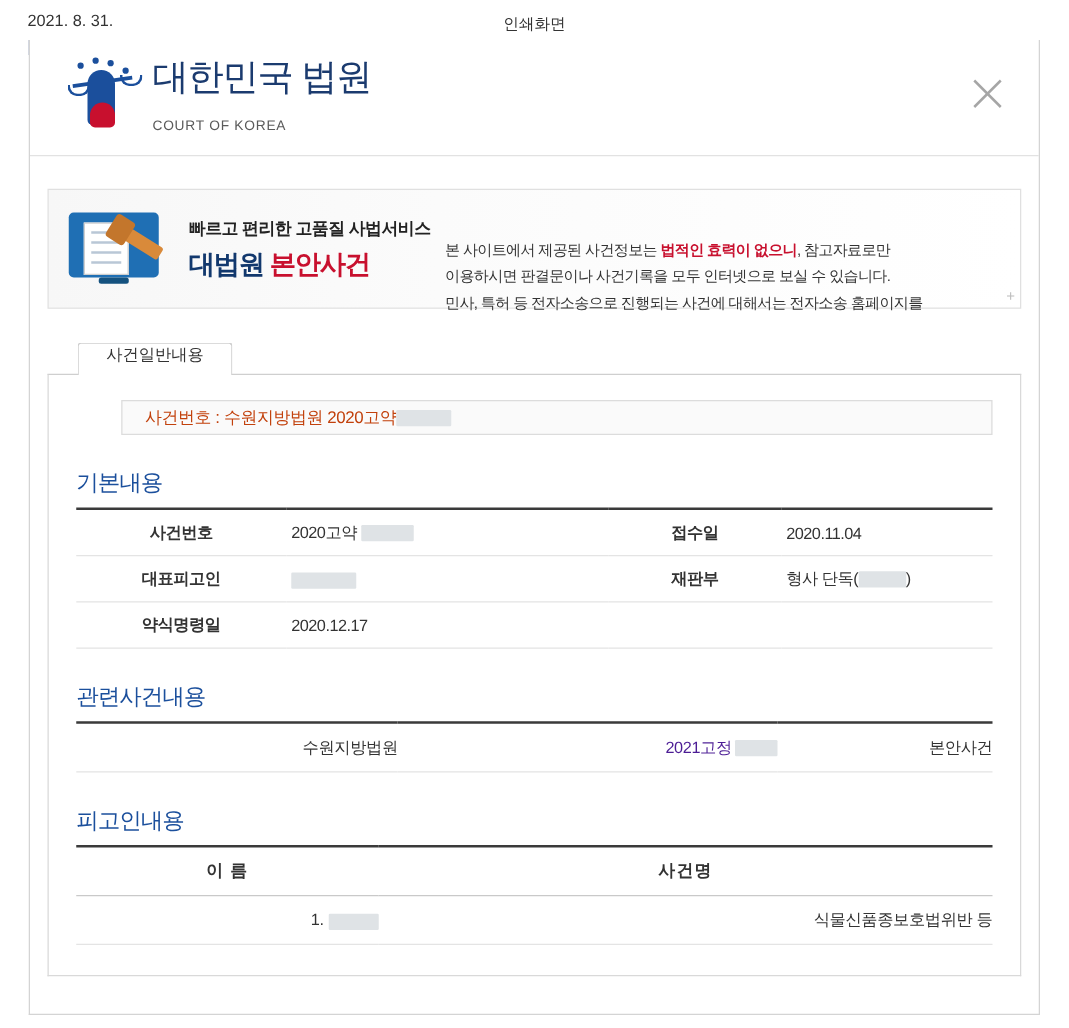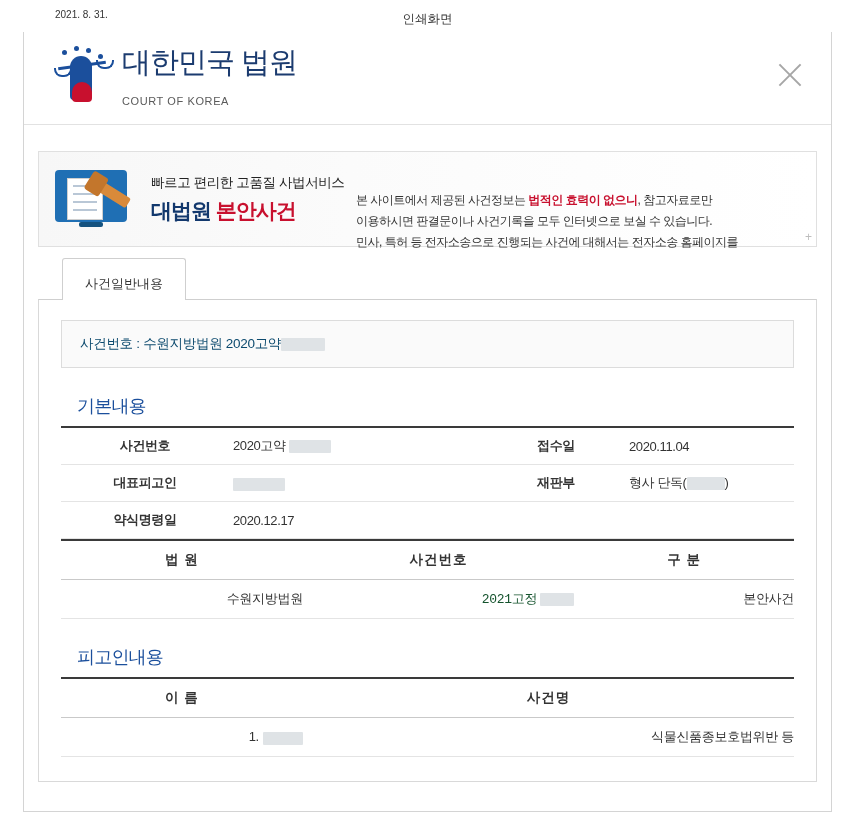--- a/index.html
+++ b/index.html
@@ -24,22 +24,21 @@
     font-size: 12px;
     color: #333;
     padding: 0 14px;
     box-sizing: border-box;
     position: relative;
   }
   .print-header .date {
     position: absolute;
     left: 22px;
     top: 9px;
-    font-size: 10px;
-    margin-left: 33px;
+    font-size: 13px;
   }
   .print-header .title {
     position: absolute;
     left: 0; right: 0;
     text-align: center;
     top: 11px;
     font-size: 12.5px;
   }
 
   
@@ -217,21 +216,21 @@
     border-radius: 3px;
   }
   .banner-left {
     margin-left: 10px;
     flex: none;
     width: 205px;
   }
   .banner-left .l1 {
     font-size: 13.5px;
     color: #222;
-    font-weight: normal;
+    font-weight: bold;
     letter-spacing: -0.4px;
   }
   .banner-left .l2 {
     margin-top: 5px;
     font-size: 21px;
     font-weight: bold;
     letter-spacing: -1px;
   }
   .banner-left .l2 .a { color: #12386d; }
   .banner-left .l2 .b { color: #c8102e; }
@@ -259,59 +258,60 @@
   .tabs {
     margin: 18px 0 0 38px;
     display: flex;
     align-items: flex-end;
     height: 34px;
   }
   .tab {
     border: 1px solid #cfcfcf;
     border-bottom: none;
     background: #fff;
-    padding: 16px 22px 7px 22px;
+    padding: 0 22px 7px 22px;
     font-size: 13px;
     color: #333;
     border-radius: 3px 3px 0 0;
     position: relative;
     top: 1px;
     cursor: pointer;
   }
 
   
   .content {
     margin: 0 14px 0 14px;
     border: 1px solid #d9d9d9;
     border-top: 1px solid #cfcfcf;
     box-sizing: border-box;
     padding: 20px 22px 24px 22px;
     min-height: 470px;
   }
   .casebox {
     border: 1px solid #dcdcdc;
     background: #fafafa;
-    padding: 14px 18px;
+    padding: 4px 18px;
     font-size: 13.5px;
-    color: #0c4a6e;
+    color: #c2410c;
     letter-spacing: -0.3px;
+    margin-left: 36px;
   }
   .masked {
     display: inline-block;
     background: #dfe3e6;
     height: 13px;
     vertical-align: middle;
     border-radius: 1px;
   }
   .sec-title {
     font-size: 18px;
     color: #1b4f9c;
     font-weight: normal;
     letter-spacing: -0.8px;
-    margin: 26px 0 8px 16px;
+    margin: 26px 0 8px 0;
   }
 
   table.info {
     width: 100%;
     border-collapse: collapse;
     border-top: 2px solid #3a3a3a;
     font-size: 13px;
   }
   table.info td {
     border-bottom: 1px solid #e4e4e4;
@@ -340,21 +340,21 @@
     padding: 10px 0;
     border-bottom: 1px solid #c9c9c9;
     letter-spacing: 1px;
   }
   table.grid td {
     text-align: right;
     padding: 10px 0;
     border-bottom: 1px solid #e4e4e4;
     letter-spacing: -0.3px;
   }
-  td.link { color: #14532d; font-family: Liberation Mono, monospace; }
+  td.link { color: #4c1d95; }
 </style>
 </head>
 <body>
 
 <div class="print-header">
   <span class="date">2021. 8. 31.</span>
   <span class="title">인쇄화면</span>
 </div>
 
 <div class="topbar"></div>
@@ -442,27 +442,23 @@
       </tr>
       <tr>
         <td class="lbl">약식명령일</td>
         <td class="val">2020.12.17</td>
         <td class="lbl2"></td>
         <td class="val2"></td>
       </tr>
     </tbody>
       </table>
 
+    <div class="sec-title">관련사건내용</div>
     <table class="grid">
       <tbody>
-          <tr>
-        <th style="width:33%">법 원</th>
-        <th style="width:37%">사건번호</th>
-        <th style="width:30%">구 분</th>
-      </tr>
       <tr>
         <td>수원지방법원</td>
         <td class="link">
           <span>2021고정</span><span class="masked" style="width:34px;margin-left:3px"></span>
         </td>
         <td>본안사건</td>
       </tr>
     </tbody>
       </table>
 

